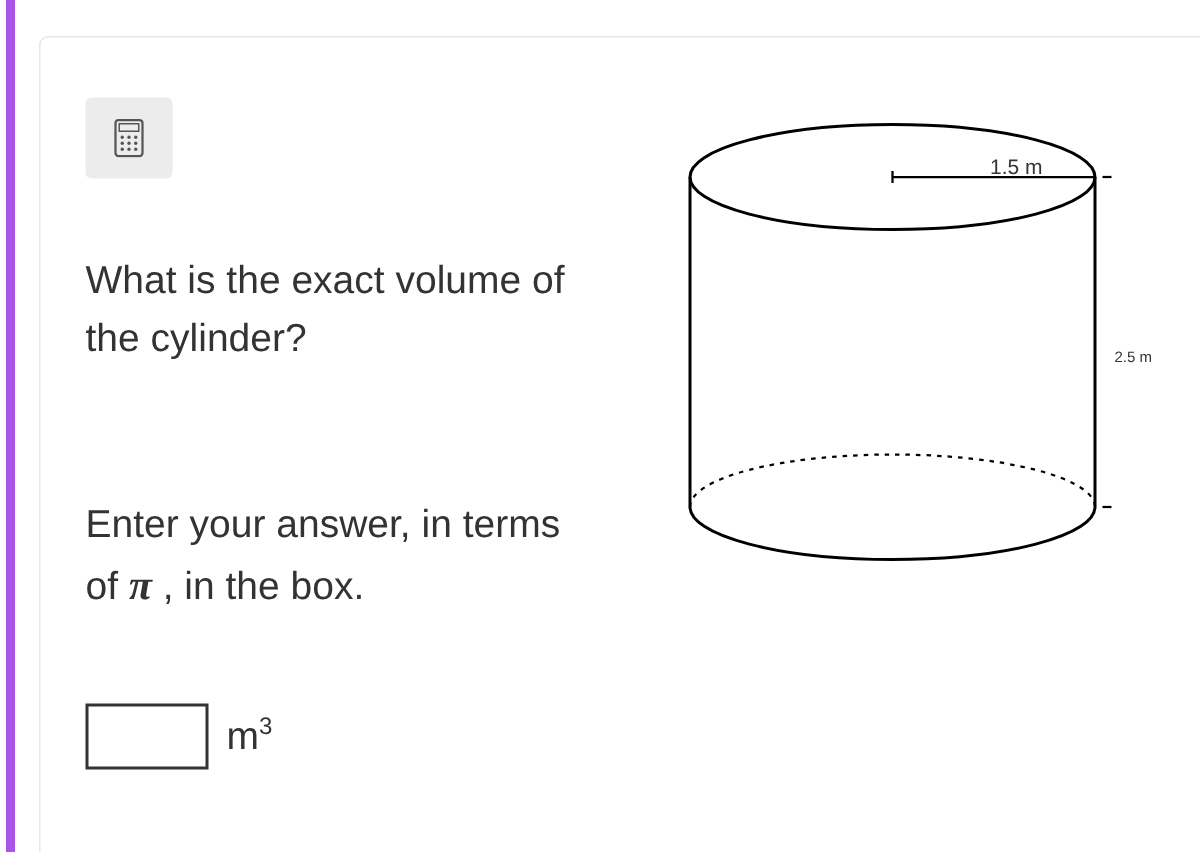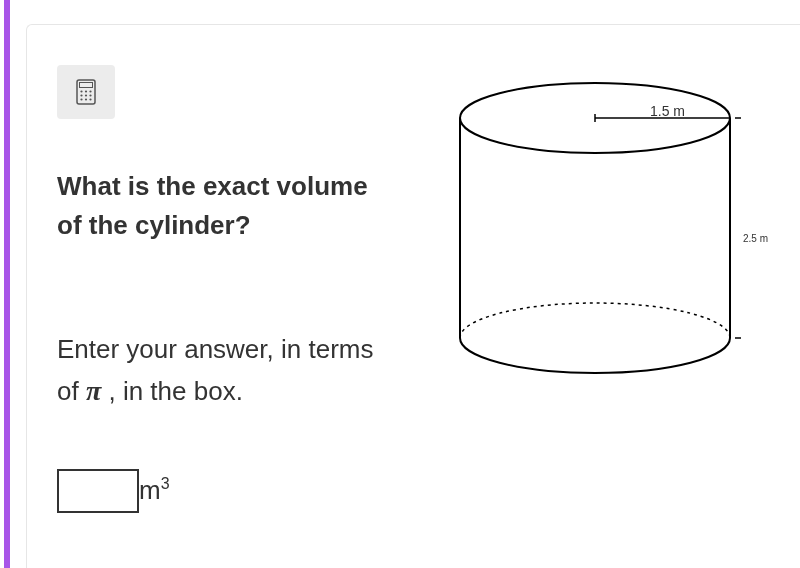--- a/index.html
+++ b/index.html
@@ -50,39 +50,39 @@
       align-items: center;
       justify-content: center;
       margin-bottom: 48px;
     }
     .calc-btn svg { width: 20px; height: 26px; }
     .question {
       font-size: 26px;
       color: #333;
       line-height: 1.5;
       margin-bottom: 84px;
-      font-weight: 700;
+      font-weight: 400;
     }
     .instruction {
       font-size: 26px;
       color: #333;
       line-height: 1.55;
       margin-bottom: 56px;
       font-weight: 400;
     }
     .pi {
       font-family: 'Times New Roman', serif;
       font-style: italic;
       font-weight: bold;
       font-size: 28px;
     }
     .answer-row {
       display: flex;
       align-items: center;
-      gap: 0;
+      gap: 12px;
     }
     .answer-box {
       width: 82px;
       height: 44px;
       border: 2px solid #333;
       background: #fff;
       font-size: 20px;
       padding: 4px;
     }
     .unit {
@@ -94,21 +94,21 @@
       position: relative;
       width: 330px;
       height: 320px;
       flex-shrink: 0;
       margin-top: 8px;
     }
     .diagram svg { overflow: visible; }
     .radius-label {
       position: absolute;
       top: 30px;
-      left: 205px;
+      left: 215px;
       font-size: 14px;
       color: #333;
     }
     .height-label {
       position: absolute;
       top: 160px;
       left: 298px;
       font-size: 10px;
       color: #333;
     }

